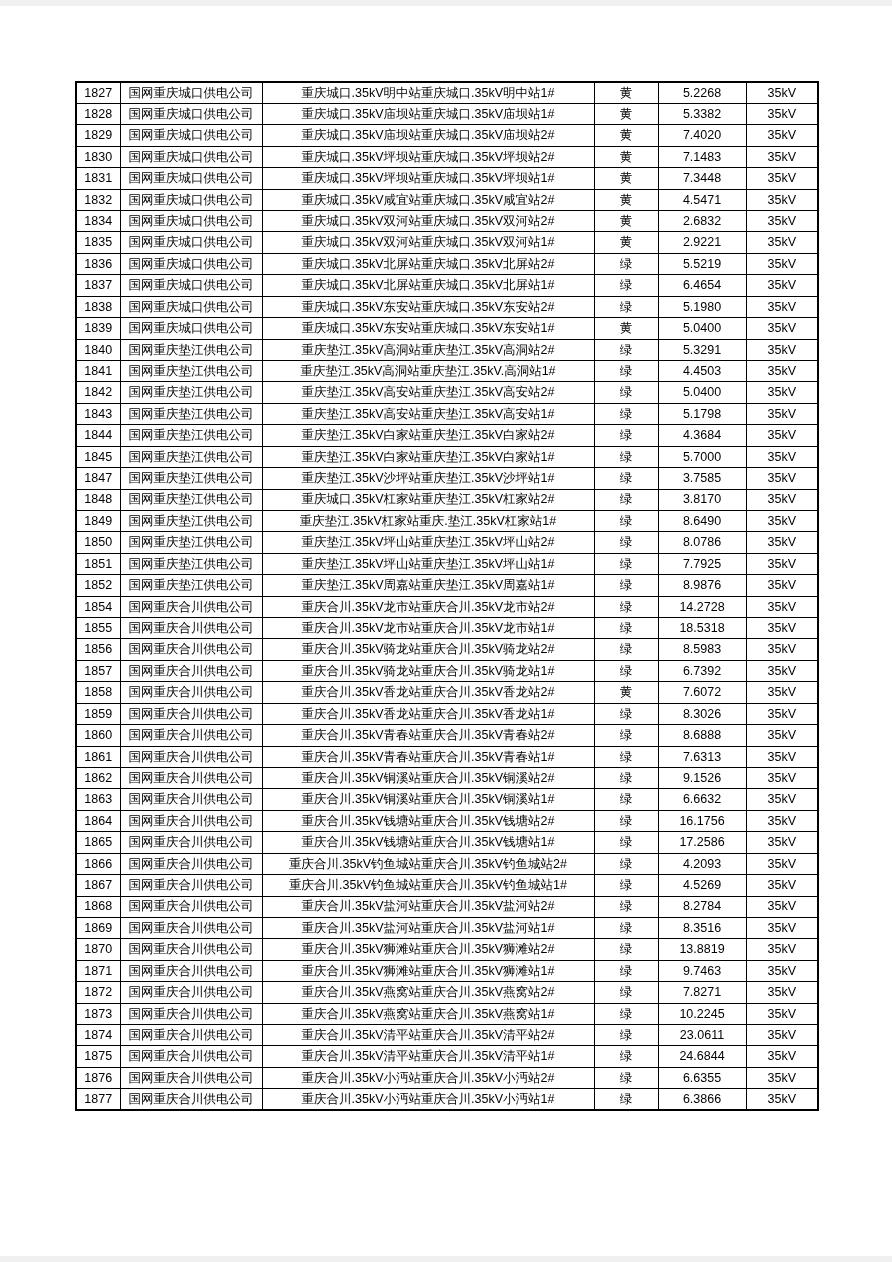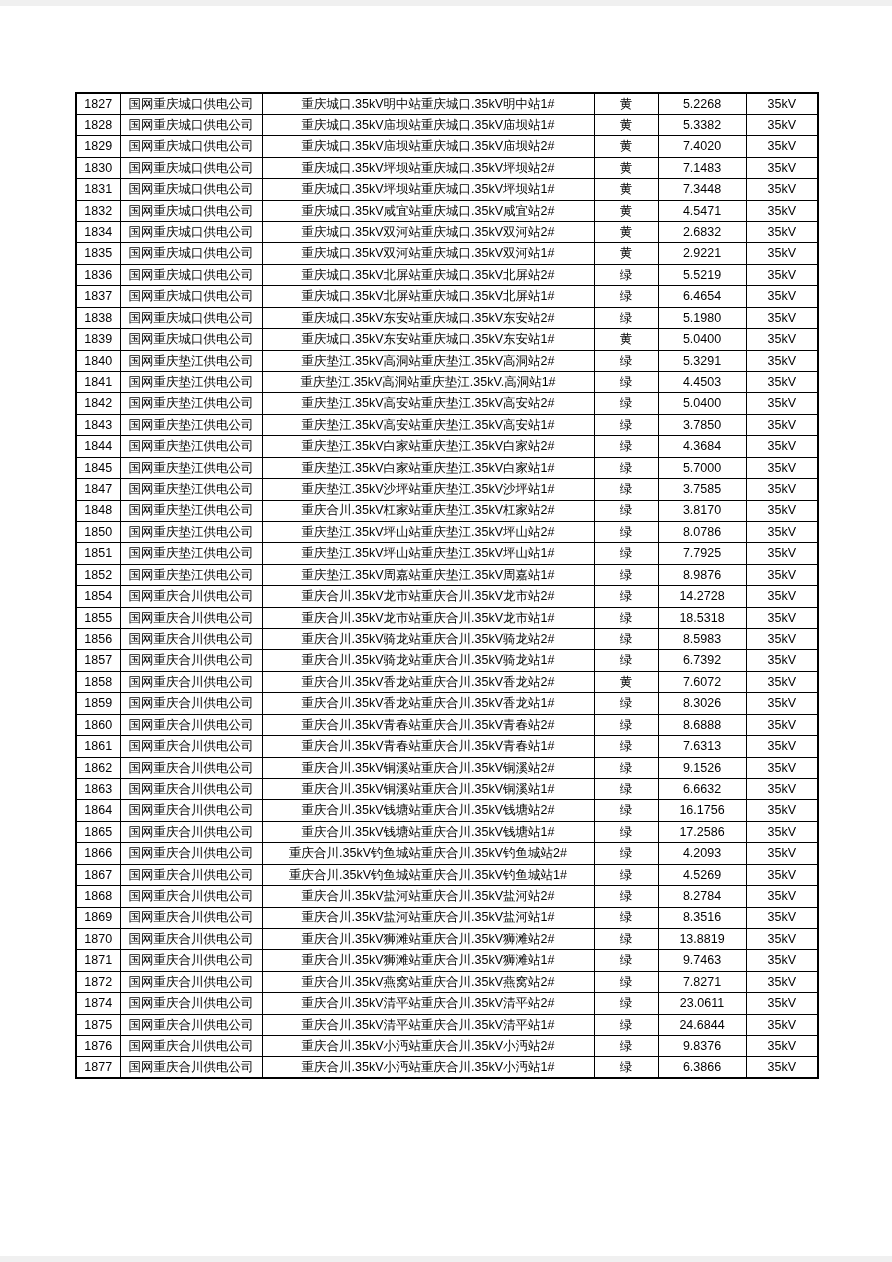--- a/index.html
+++ b/index.html
@@ -19,21 +19,21 @@
     width: 892px;
     height: 6px;
     background: #f0f0f0;
   }
   .page-edge.top { top: 0; }
   .page-edge.bottom { bottom: 0; }
 
   table.data-table {
     position: absolute;
     left: 75px;
-    top: 92px;
+    top: 81px;
     border-collapse: collapse;
     table-layout: fixed;
     width: 742px;
     border: 2px solid #000000;
   }
   table.data-table td {
     border: 1px solid #000000;
     height: 21.43px;
     padding: 0 2px;
     font-size: 12.5px;
@@ -200,21 +200,21 @@
     <td>绿</td>
     <td>5.0400</td>
     <td>35kV</td>
   </tr>
 
   <tr>
     <td>1843</td>
     <td>国网重庆垫江供电公司</td>
     <td>重庆垫江.35kV高安站重庆垫江.35kV高安站1#</td>
     <td>绿</td>
-    <td>3.7850</td>
+    <td>5.1798</td>
     <td>35kV</td>
   </tr>
 
   <tr>
     <td>1844</td>
     <td>国网重庆垫江供电公司</td>
     <td>重庆垫江.35kV白家站重庆垫江.35kV白家站2#</td>
     <td>绿</td>
     <td>4.3684</td>
     <td>35kV</td>
@@ -235,26 +235,34 @@
     <td>国网重庆垫江供电公司</td>
     <td>重庆垫江.35kV沙坪站重庆垫江.35kV沙坪站1#</td>
     <td>绿</td>
     <td>3.7585</td>
     <td>35kV</td>
   </tr>
 
   <tr>
     <td>1848</td>
     <td>国网重庆垫江供电公司</td>
-    <td>重庆合川.35kV杠家站重庆垫江.35kV杠家站2#</td>
+    <td>重庆城口.35kV杠家站重庆垫江.35kV杠家站2#</td>
     <td>绿</td>
     <td>3.8170</td>
     <td>35kV</td>
   </tr>
 
+  <tr>
+    <td>1849</td>
+    <td>国网重庆垫江供电公司</td>
+    <td>重庆垫江.35kV杠家站重庆.垫江.35kV杠家站1#</td>
+    <td>绿</td>
+    <td>8.6490</td>
+    <td>35kV</td>
+  </tr>
 
   <tr>
     <td>1850</td>
     <td>国网重庆垫江供电公司</td>
     <td>重庆垫江.35kV坪山站重庆垫江.35kV坪山站2#</td>
     <td>绿</td>
     <td>8.0786</td>
     <td>35kV</td>
   </tr>
 
@@ -441,20 +449,28 @@
 
   <tr>
     <td>1872</td>
     <td>国网重庆合川供电公司</td>
     <td>重庆合川.35kV燕窝站重庆合川.35kV燕窝站2#</td>
     <td>绿</td>
     <td>7.8271</td>
     <td>35kV</td>
   </tr>
 
+  <tr>
+    <td>1873</td>
+    <td>国网重庆合川供电公司</td>
+    <td>重庆合川.35kV燕窝站重庆合川.35kV燕窝站1#</td>
+    <td>绿</td>
+    <td>10.2245</td>
+    <td>35kV</td>
+  </tr>
 
   <tr>
     <td>1874</td>
     <td>国网重庆合川供电公司</td>
     <td>重庆合川.35kV清平站重庆合川.35kV清平站2#</td>
     <td>绿</td>
     <td>23.0611</td>
     <td>35kV</td>
   </tr>
 
@@ -465,21 +481,21 @@
     <td>绿</td>
     <td>24.6844</td>
     <td>35kV</td>
   </tr>
 
   <tr>
     <td>1876</td>
     <td>国网重庆合川供电公司</td>
     <td>重庆合川.35kV小沔站重庆合川.35kV小沔站2#</td>
     <td>绿</td>
-    <td>9.8376</td>
+    <td>6.6355</td>
     <td>35kV</td>
   </tr>
 
   <tr>
     <td>1877</td>
     <td>国网重庆合川供电公司</td>
     <td>重庆合川.35kV小沔站重庆合川.35kV小沔站1#</td>
     <td>绿</td>
     <td>6.3866</td>
     <td>35kV</td>

